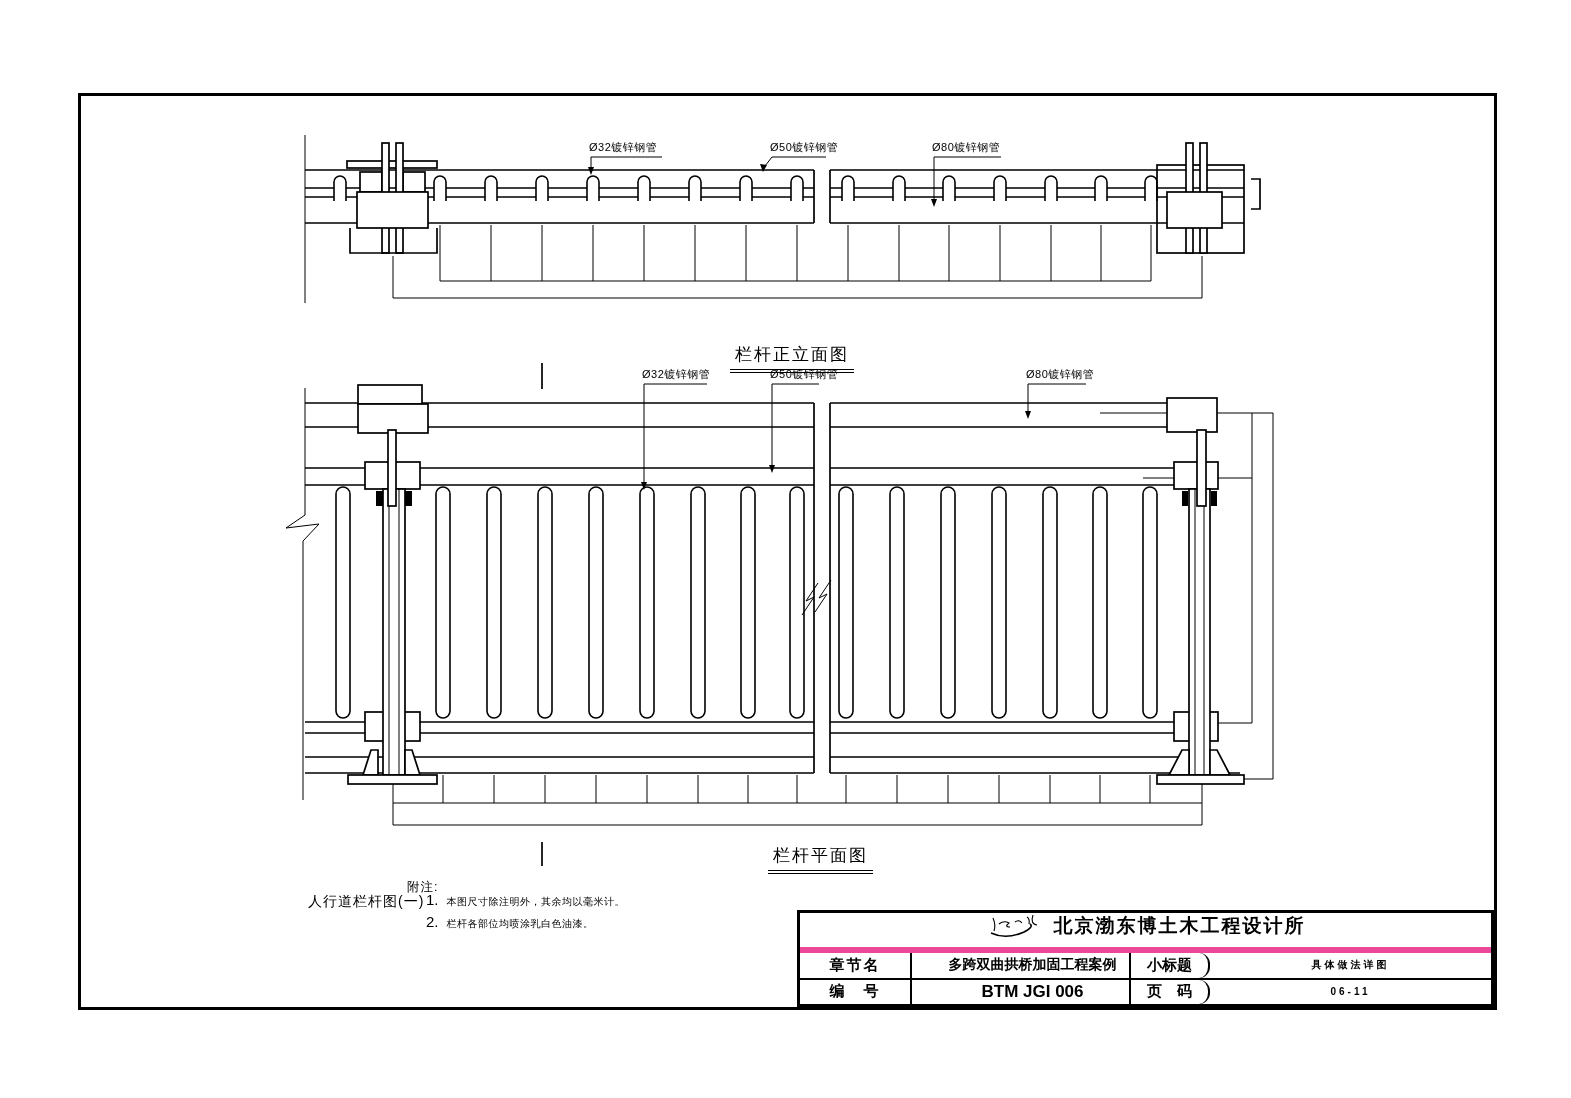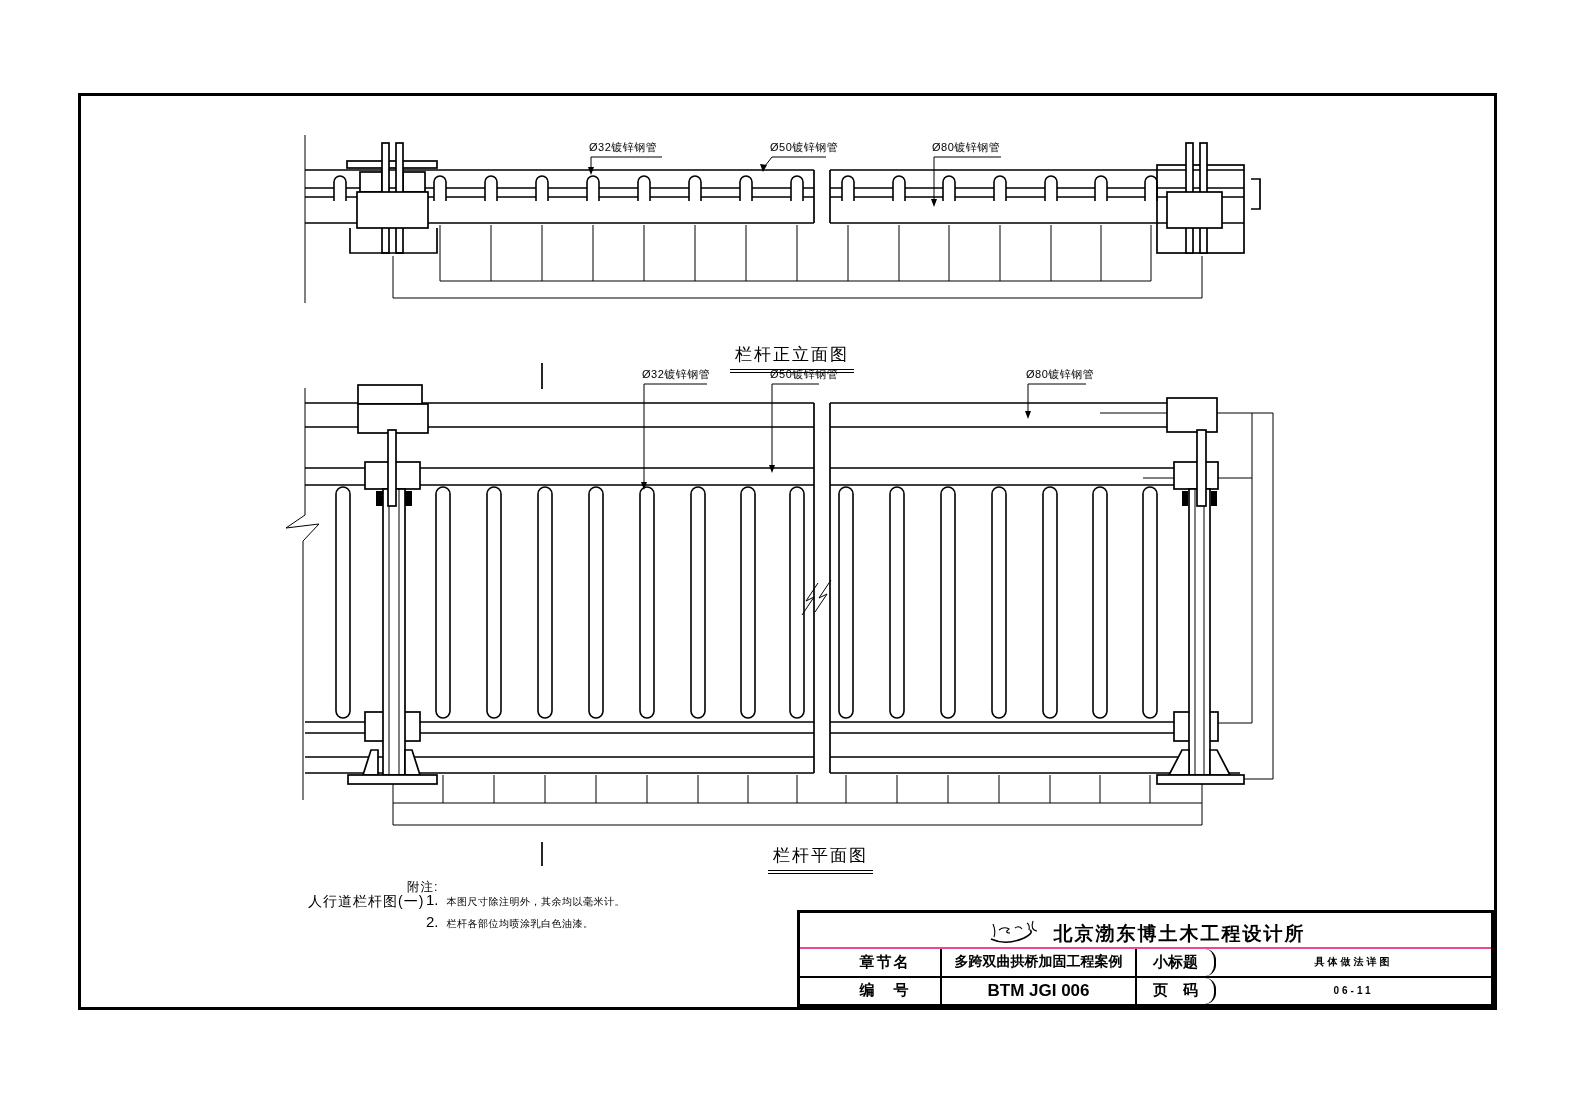--- a/index.html
+++ b/index.html
@@ -25,28 +25,28 @@
              padding:0 5px 3px 5px;white-space:nowrap;}
   
   .caption{font-size:14px;letter-spacing:1px;white-space:nowrap;margin-top:34px;}
   .notes-heading{font-size:12.5px;letter-spacing:1px;}
   .note-item{display:flex;align-items:baseline;white-space:nowrap;}
   .note-num{font-size:15px;margin-right:8px;}
   .note-text{font-size:10px;letter-spacing:0.5px;font-family:Liberation Mono, monospace;}
   
   .tblock{left:797px;top:910px;width:697px;height:97px;border:3px solid #000;
           box-sizing:border-box;background:#fff;display:flex;flex-direction:column;}
-  .tb-row1{height:34px;border-bottom:2px solid #ec4899;display:flex;align-items:flex-end;justify-content:center;gap:10px;}
+  .tb-row1{height:34px;border-bottom:6px solid #ec4899;display:flex;align-items:flex-start;justify-content:center;gap:10px;}
   .tb-company{font-size:19px;font-weight:bold;letter-spacing:2px;white-space:nowrap;}
-  .tb-row{flex:1;display:flex;border-bottom:2px solid #000;padding-left:30px;}
+  .tb-row{flex:1;display:flex;border-bottom:2px solid #000;}
   .tb-row:last-child{border-bottom:none;}
   .tb-cell{display:flex;align-items:center;justify-content:center;border-right:2px solid #000;
            font-weight:bold;white-space:nowrap;overflow:hidden;}
   .tb-c1{width:110px;font-size:15px;letter-spacing:2px;}
-  .tb-c2{width:193px;font-size:14px;}
+  .tb-c2{width:193px;font-size:14px;margin-left:24px;}
   .tb-c3{width:77px;font-size:15px;border-radius:11px;}
   .tb-c4{flex:1;border-right:none;font-size:10px;letter-spacing:3px;border-radius:9px;}
   .tb-code{font-size:17px;letter-spacing:0;}
 </style>
 </head>
 <body>
 
 <div id="page">
 
 

